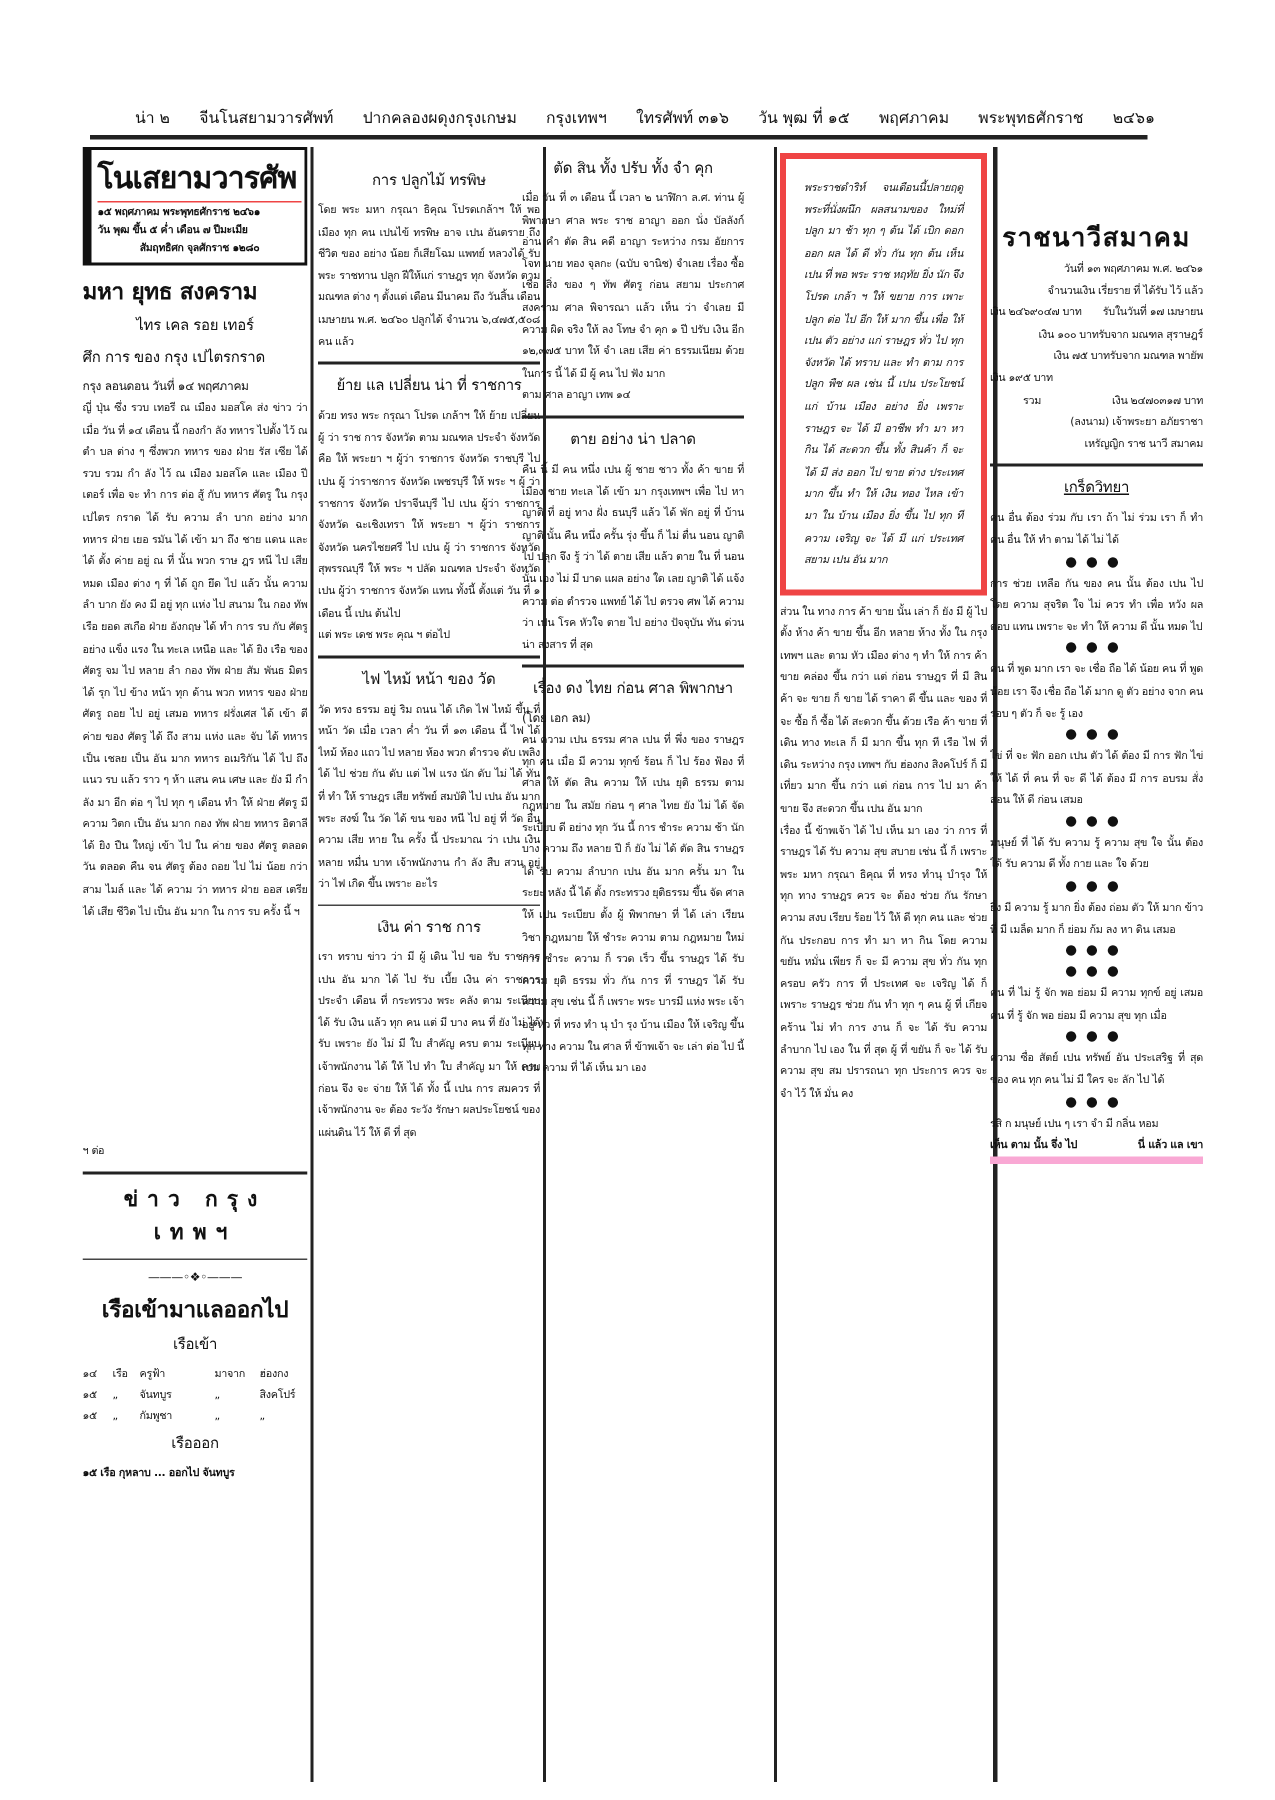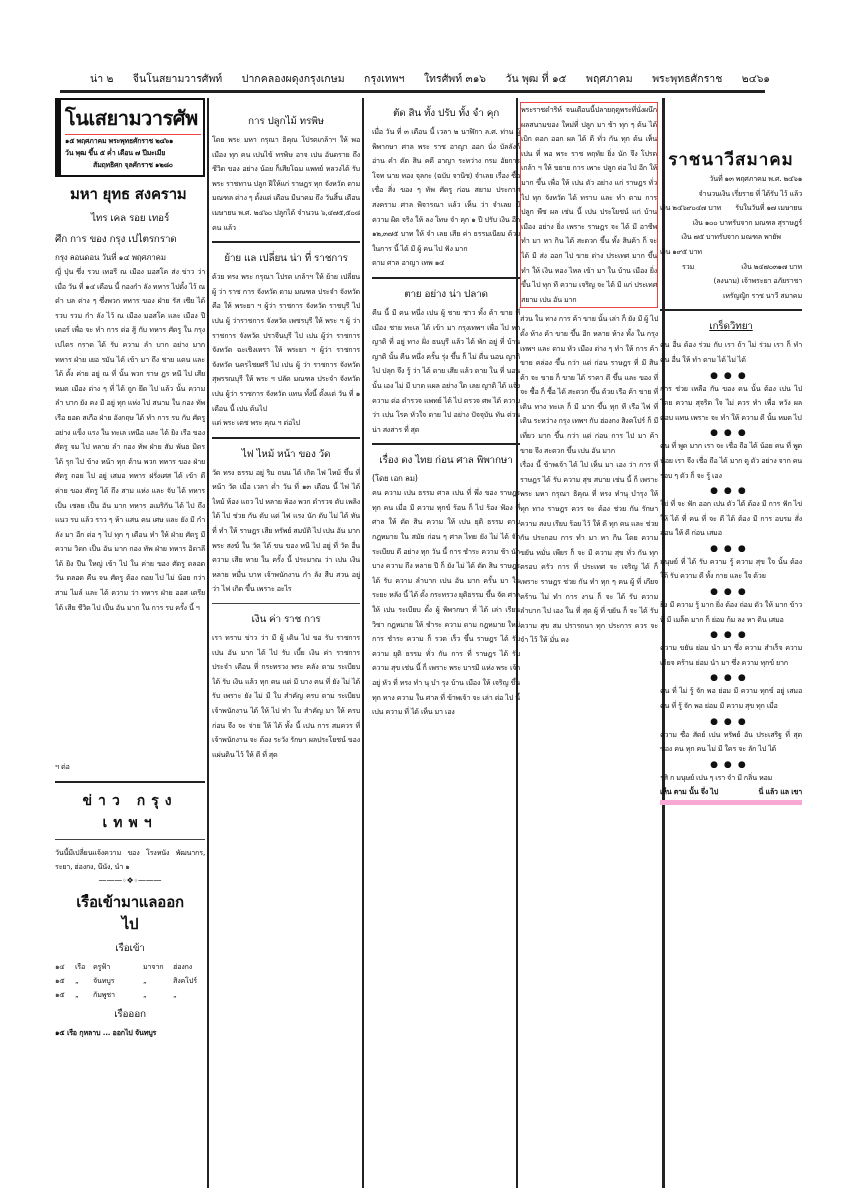--- a/index.html
+++ b/index.html
@@ -3,33 +3,33 @@
 <meta charset="utf-8">
 <style>
   html,body{margin:0;padding:0;background:#fff;}
   body{width:850px;height:1200px;position:relative;overflow:hidden;font-family:"DejaVu Sans",sans-serif;color:#111;}
   .header{position:absolute;left:90px;top:70px;width:680px;height:20px;display:flex;justify-content:space-between;align-items:flex-start;font-size:10.5px;white-space:nowrap;}
   .rule-top{position:absolute;left:60px;top:90px;width:705px;height:3px;background:#222;}
   .col{position:absolute;top:98px;font-size:7.2px;line-height:14.6px;letter-spacing:-0.2px;overflow:hidden;}
   .col p{margin:0;text-align:justify;}
   .c1{left:55px;width:150px;height:1090px;}
   .c2{left:212px;width:148px;height:1090px;}
-  .c3{left:372px;width:148px;height:1090px;}
+  .c3{left:348px;width:148px;height:1090px;}
   .c4{left:520px;width:138px;height:1090px;}
   .c5{left:660px;width:142px;height:1090px;margin-top:48px;}
   .vline{position:absolute;top:98px;width:2px;background:#222;}
   .masthead{border:2px solid #111;border-left:6px solid #111;padding:4px 2px 4px 4px;margin-bottom:6px;}
   .masthead .title{font-size:20px;line-height:28px;font-weight:bold;letter-spacing:-0.5px;border-bottom:1px solid #ef4444;padding-bottom:2px;}
   .masthead .line{font-size:7px;line-height:12px;font-weight:bold;}
-  .head-lg{font-size:14px;line-height:22px;font-weight:bold;text-align:center;margin:4px 15px;}
+  .head-lg{font-size:14px;line-height:22px;font-weight:bold;text-align:center;margin:4px 0;}
   .head-md{font-size:10px;line-height:18px;text-align:center;margin:3px 0;}
   .head-sm{font-size:8px;line-height:14px;}
   .sep{height:2px;background:#222;margin:6px 0;}
   .sep-thin{height:1px;background:#444;margin:6px 0;}
-  .boxed{border:1px solid #ef4444;padding:0;margin:4px 0;}
+  .boxed{border:4px solid #ef4444;padding:12px;margin:4px 0;font-style:italic;}
   .right{text-align:right;}
   .center{text-align:center;}
   .dots{text-align:center;font-size:9px;line-height:14px;letter-spacing:6px;}
   .tbl{display:grid;grid-template-columns:20px 18px 50px 30px 30px;font-size:7.2px;line-height:14px;}
   .bold{font-weight:bold;}
   .raj-title{font-size:17px;line-height:26px;font-weight:bold;text-align:center;letter-spacing:1px;}
 </style>
 </head>
 <body>
 
@@ -60,21 +60,20 @@
   </div>
   <div class="head-lg" style="text-align:left;font-size:15px">มหา ยุทธ สงคราม</div>
   <div class="head-md">ไทร เคล รอย เทอร์</div>
   <div class="head-md" style="text-align:left">ศึก การ ของ กรุง เปไตรกราด</div>
   <div class="head-sm">กรุง ลอนดอน วันที่ ๑๔ พฤศภาคม</div>
   <p style="height:495px;overflow:hidden">ญี่ ปุ่น ซึ่ง รวบ เทอรี ณ เมือง มอสโค ส่ง ข่าว ว่า เมื่อ วัน ที่ ๑๔ เดือน นี้ กองกำ ลัง ทหาร ไปตั้ง ไว้ ณ ตำ บล ต่าง ๆ ซึ่งพวก ทหาร ของ ฝ่าย รัส เซีย ได้ รวบ รวม กำ ลัง ไว้ ณ เมือง มอสโค และ เมือง ปีเตอร์ เพื่อ จะ ทำ การ ต่อ สู้ กับ ทหาร ศัตรู ใน กรุง เปไตร กราด ได้ รับ ความ ลำ บาก อย่าง มาก ทหาร ฝ่าย เยอ รมัน ได้ เข้า มา ถึง ชาย แดน และ ได้ ตั้ง ค่าย อยู่ ณ ที่ นั้น พวก ราษ ฎร หนี ไป เสีย หมด เมือง ต่าง ๆ ที่ ได้ ถูก ยึด ไป แล้ว นั้น ความ ลำ บาก ยัง คง มี อยู่ ทุก แห่ง ไป สนาม ใน กอง ทัพ เรือ ยอด สเกือ ฝ่าย อังกฤษ ได้ ทำ การ รบ กับ ศัตรู อย่าง แข็ง แรง ใน ทะเล เหนือ และ ได้ ยิง เรือ ของ ศัตรู จม ไป หลาย ลำ กอง ทัพ ฝ่าย สัม พันธ มิตร ได้ รุก ไป ข้าง หน้า ทุก ด้าน พวก ทหาร ของ ฝ่าย ศัตรู ถอย ไป อยู่ เสมอ ทหาร ฝรั่งเศส ได้ เข้า ตี ค่าย ของ ศัตรู ได้ ถึง สาม แห่ง และ จับ ได้ ทหาร เป็น เชลย เป็น อัน มาก ทหาร อเมริกัน ได้ ไป ถึง แนว รบ แล้ว ราว ๆ ห้า แสน คน เศษ และ ยัง มี กำ ลัง มา อีก ต่อ ๆ ไป ทุก ๆ เดือน ทำ ให้ ฝ่าย ศัตรู มี ความ วิตก เป็น อัน มาก กอง ทัพ ฝ่าย ทหาร อิตาลี ได้ ยิง ปืน ใหญ่ เข้า ไป ใน ค่าย ของ ศัตรู ตลอด วัน ตลอด คืน จน ศัตรู ต้อง ถอย ไป ไม่ น้อย กว่า สาม ไมล์ และ ได้ ความ ว่า ทหาร ฝ่าย ออส เตรีย ได้ เสีย ชีวิต ไป เป็น อัน มาก ใน การ รบ ครั้ง นี้ ฯ</p>
   <p>ฯ ต่อ</p>
   <div class="sep"></div>
   <div class="head-lg" style="letter-spacing:6px">ข่าว กรุง เทพฯ</div>
   <div class="sep-thin"></div>
-  <p>วันนี้มีเปลี่ยนแจ้งความ ของ โรงหนัง พัฒนากร, ระยา, ฮ่องกง, นีนัง, นำ ๑</p>
   <div class="center" style="font-size:8px;line-height:12px">———◦❖◦———</div>
   <div class="head-lg" style="font-size:15px">เรือเข้ามาแลออกไป</div>
   <div class="head-md">เรือเข้า</div>
   <div class="tbl">
     <span>๑๔</span>
     <span>เรือ</span>
     <span>ครูฟ้า</span>
     <span>มาจาก</span>
     <span>ฮ่องกง</span>
     <span>๑๕</span>
@@ -133,21 +132,21 @@
   <div class="right">วันที่ ๑๓ พฤศภาคม พ.ศ. ๒๔๖๑</div>
   <div class="right">จำนวนเงิน เรี่ยราย ที่ ได้รับ ไว้ แล้ว</div>
   <div style="display:flex;justify-content:space-between">
     <span>เงิน ๒๔๖๙๐๔๗ บาท</span>
     <span>รับในวันที่ ๑๗ เมษายน</span>
   </div>
   <div style="display:flex;justify-content:flex-end">
     <span>เงิน ๑๐๐ บาท</span>
     <span>รับจาก มณฑล สุราษฎร์</span>
   </div>
-  <div style="display:flex;justify-content:center">
+  <div style="display:flex;justify-content:flex-end">
     <span>เงิน ๗๕ บาท</span>
     <span>รับจาก มณฑล พายัพ</span>
   </div>
   <div style="display:flex;justify-content:space-between">
     <span>เงิน ๑๙๕ บาท</span>
     <span></span>
   </div>
   <div style="display:flex;justify-content:space-between;padding-left:22px">
     <span>รวม</span>
     <span>เงิน ๒๔๗๐๓๑๗ บาท</span>
@@ -161,21 +160,20 @@
   <p>การ ช่วย เหลือ กัน ของ คน นั้น ต้อง เปน ไป โดย ความ สุจริต ใจ ไม่ ควร ทำ เพื่อ หวัง ผล ตอบ แทน เพราะ จะ ทำ ให้ ความ ดี นั้น หมด ไป</p>
   <div class="dots">●●●</div>
   <p>คน ที่ พูด มาก เรา จะ เชื่อ ถือ ได้ น้อย คน ที่ พูด น้อย เรา จึง เชื่อ ถือ ได้ มาก ดู ตัว อย่าง จาก คน รอบ ๆ ตัว ก็ จะ รู้ เอง</p>
   <div class="dots">●●●</div>
   <p>ไข่ ที่ จะ ฟัก ออก เปน ตัว ได้ ต้อง มี การ ฟัก ไข่ ให้ ได้ ที่ คน ที่ จะ ดี ได้ ต้อง มี การ อบรม สั่ง สอน ให้ ดี ก่อน เสมอ</p>
   <div class="dots">●●●</div>
   <p>มนุษย์ ที่ ได้ รับ ความ รู้ ความ สุข ใจ นั้น ต้อง ได้ รับ ความ ดี ทั้ง กาย และ ใจ ด้วย</p>
   <div class="dots">●●●</div>
   <p>ยิ่ง มี ความ รู้ มาก ยิ่ง ต้อง ถ่อม ตัว ให้ มาก ข้าว ที่ มี เมล็ด มาก ก็ ย่อม ก้ม ลง หา ดิน เสมอ</p>
   <div class="dots">●●●</div>
-  <p>ความ ขยัน ย่อม นำ มา ซึ่ง ความ สำเร็จ ความ เกียจ คร้าน ย่อม นำ มา ซึ่ง ความ ทุกข์ ยาก</p>
   <div class="dots">●●●</div>
   <p>คน ที่ ไม่ รู้ จัก พอ ย่อม มี ความ ทุกข์ อยู่ เสมอ คน ที่ รู้ จัก พอ ย่อม มี ความ สุข ทุก เมื่อ</p>
   <div class="dots">●●●</div>
   <p>ความ ซื่อ สัตย์ เปน ทรัพย์ อัน ประเสริฐ ที่ สุด ของ คน ทุก คน ไม่ มี ใคร จะ ลัก ไป ได้</p>
   <div class="dots">●●●</div>
   <p class="center">รสิ ก มนุษย์ เปน ๆ เรา จำ มี กลิ่น หอม</p>
   <div style="display:flex;justify-content:space-between;font-weight:bold;border-bottom:5px solid #f9a8d4">
     <span>เห็น ตาม นั้น จึ่ง ไป</span>
     <span>นี่ แล้ว แล เขา</span>
   </div>

